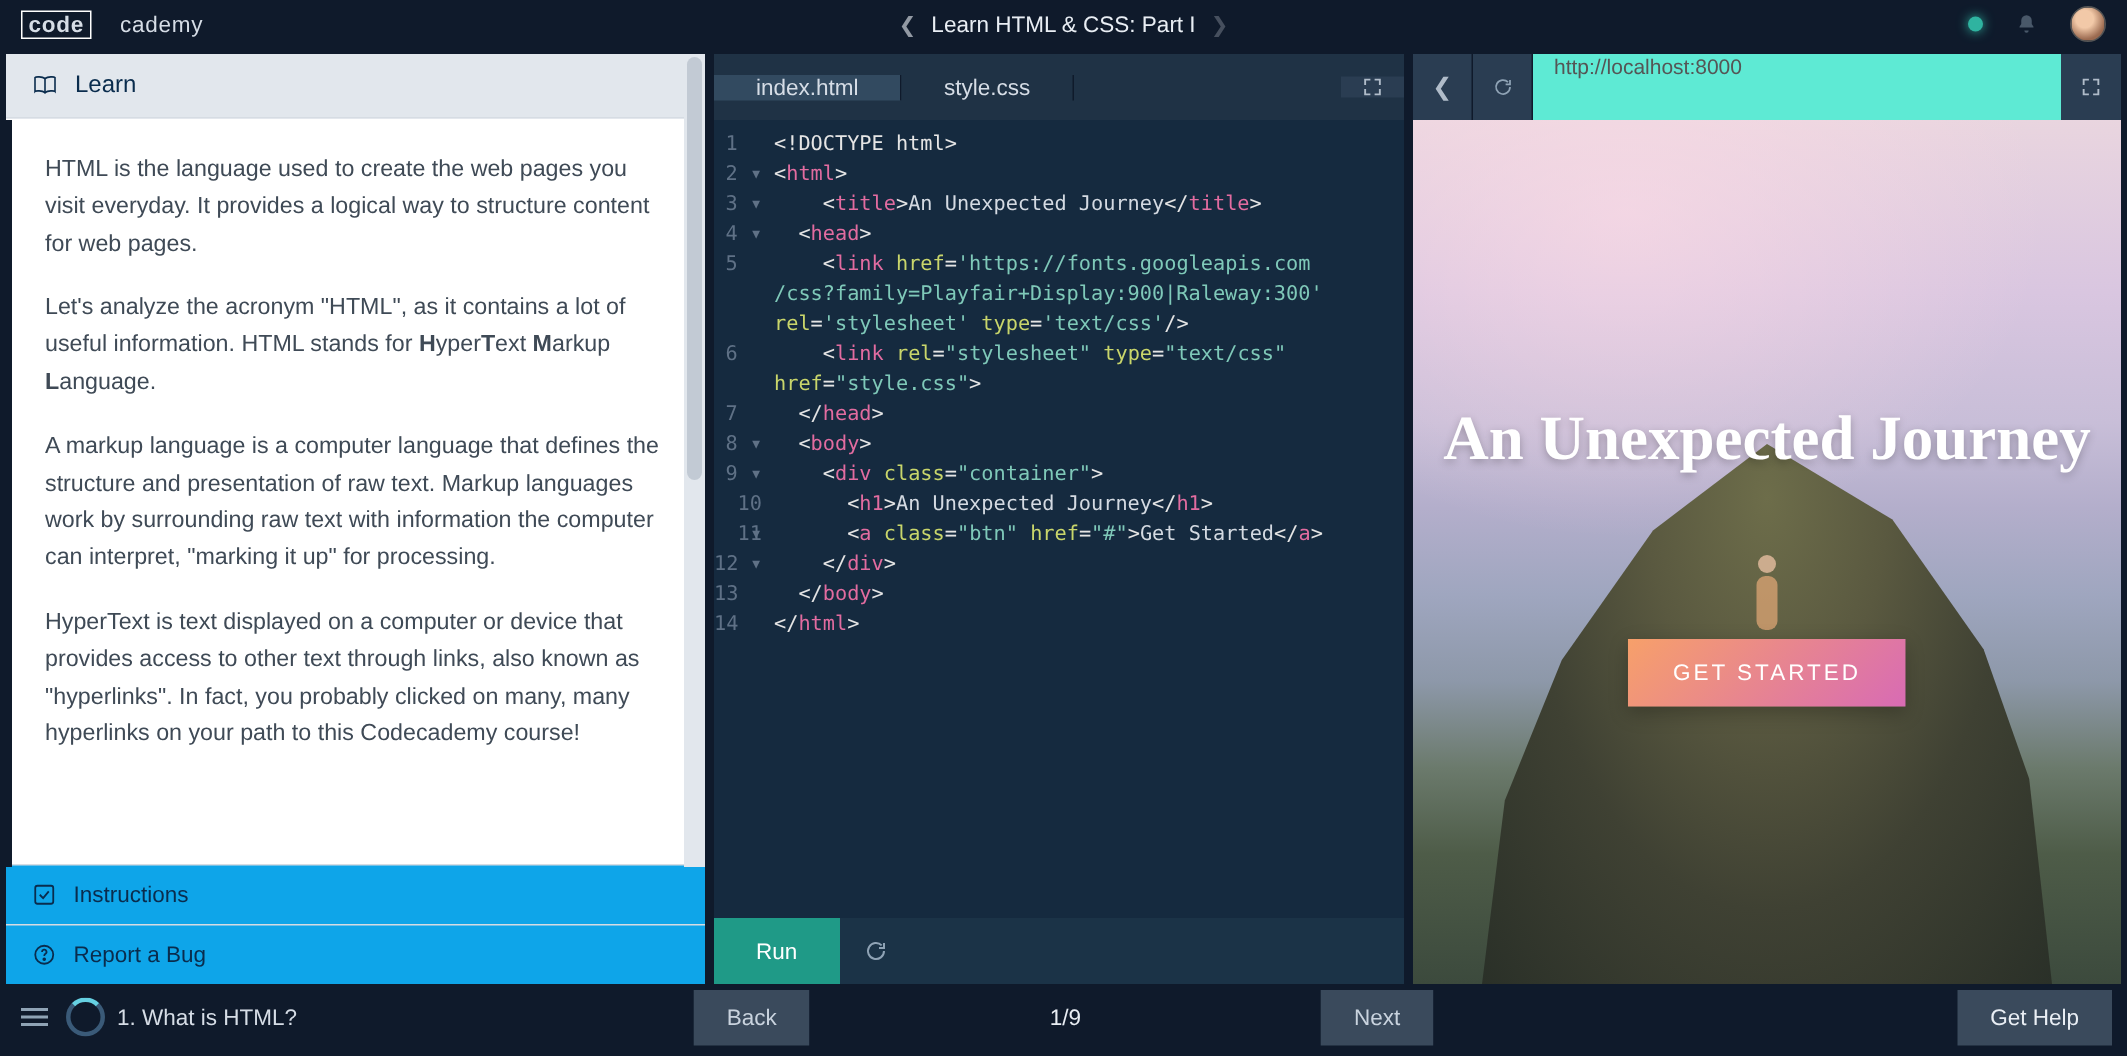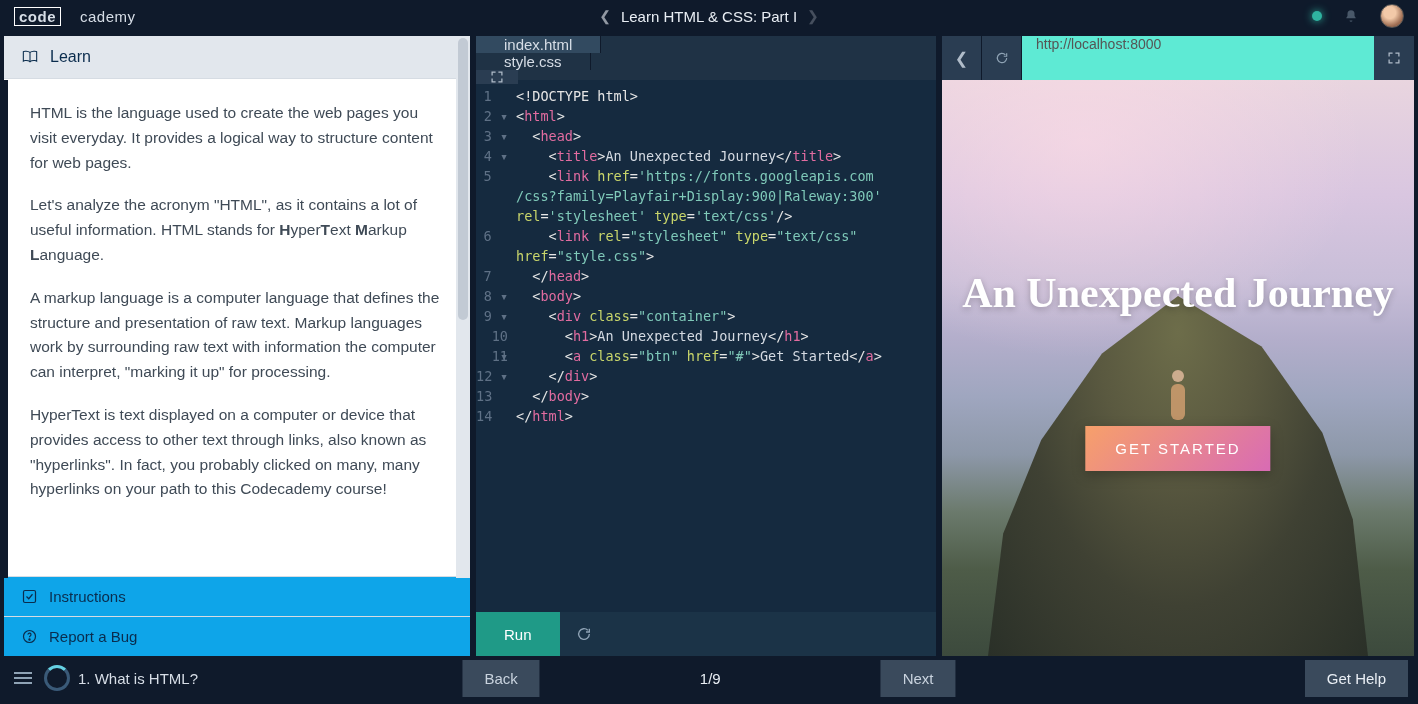--- a/index.html
+++ b/index.html
@@ -72,23 +72,22 @@
 .left-scroll .thumb { width: 10px; margin: 2px auto; height: 52%; background: #c2cad4; border-radius: 5px; }
 .accent-bar { position:absolute; left:0; top:44px; width:4px; bottom:78px; background:#0f1a2b; }
 
 
 .center {
   width: 460px;
   background: #152a3f;
   display: flex; flex-direction: column;
 }
 .tabs {
-  height: 44px; display: flex; align-items: flex-start;
+  height: 44px; display: flex; align-items: center;
   background: #1f3245;
-  flex-direction: column;
 }
 .tab {
   padding: 0 28px; display: flex; align-items: center; color: #d6dde6; font-size: 15px;
   border-right: 1px solid #0f1a2b;
 }
 .tab.active { background: #324a60; }
 .tab-spacer { flex: 1; }
 .expand-btn {
   width: 42px; display: flex; align-items:center; justify-content:center;
   background: #2a3d52; color: #b0bcc9;
@@ -287,22 +286,22 @@
         <div>9 <span class="fold">▾</span></div>
         <div>10 <span class="fold">▾</span></div>
         <div>11 <span class="fold">▾</span></div>
         <div>12&nbsp;&nbsp;</div>
         <div>13&nbsp;&nbsp;</div>
         <div>14&nbsp;&nbsp;</div>
       </div>
       <div class="code">
         <div><span class="tk-doctype">&lt;!DOCTYPE html&gt;</span></div>
         <div><span class="tk-doctype">&lt;</span><span class="tk-tag">html</span><span class="tk-doctype">&gt;</span></div>
+        <div><span class="tk-doctype">    &lt;</span><span class="tk-tag">title</span><span class="tk-doctype">&gt;</span><span class="tk-txt">An Unexpected Journey</span><span class="tk-doctype">&lt;/</span><span class="tk-tag">title</span><span class="tk-doctype">&gt;</span></div>
         <div><span class="tk-doctype">  &lt;</span><span class="tk-tag">head</span><span class="tk-doctype">&gt;</span></div>
-        <div><span class="tk-doctype">    &lt;</span><span class="tk-tag">title</span><span class="tk-doctype">&gt;</span><span class="tk-txt">An Unexpected Journey</span><span class="tk-doctype">&lt;/</span><span class="tk-tag">title</span><span class="tk-doctype">&gt;</span></div>
         <div><span class="tk-doctype">    &lt;</span><span class="tk-tag">link</span><span> </span><span class="tk-href">href</span><span class="tk-doctype">=</span><span class="tk-attr">'https://fonts.googleapis.com</span></div>
         <div><span class="tk-attr">/css?family=Playfair+Display:900|Raleway:300'</span></div>
         <div><span class="tk-href">rel</span><span class="tk-doctype">=</span><span class="tk-attr">'stylesheet'</span> <span class="tk-href">type</span><span class="tk-doctype">=</span><span class="tk-attr">'text/css'</span><span class="tk-doctype">/&gt;</span></div>
         <div><span class="tk-doctype">    &lt;</span><span class="tk-tag">link</span> <span class="tk-href">rel</span><span class="tk-doctype">=</span><span class="tk-attr">"stylesheet"</span> <span class="tk-href">type</span><span class="tk-doctype">=</span><span class="tk-attr">"text/css"</span></div>
         <div><span class="tk-href">href</span><span class="tk-doctype">=</span><span class="tk-attr">"style.css"</span><span class="tk-doctype">&gt;</span></div>
         <div><span class="tk-doctype">  &lt;/</span><span class="tk-tag">head</span><span class="tk-doctype">&gt;</span></div>
         <div><span class="tk-doctype">  &lt;</span><span class="tk-tag">body</span><span class="tk-doctype">&gt;</span></div>
         <div><span class="tk-doctype">    &lt;</span><span class="tk-tag">div</span> <span class="tk-href">class</span><span class="tk-doctype">=</span><span class="tk-attr">"container"</span><span class="tk-doctype">&gt;</span></div>
         <div><span class="tk-doctype">      &lt;</span><span class="tk-tag">h1</span><span class="tk-doctype">&gt;</span><span class="tk-txt">An Unexpected Journey</span><span class="tk-doctype">&lt;/</span><span class="tk-tag">h1</span><span class="tk-doctype">&gt;</span></div>
         <div><span class="tk-doctype">      &lt;</span><span class="tk-tag">a</span> <span class="tk-href">class</span><span class="tk-doctype">=</span><span class="tk-attr">"btn"</span> <span class="tk-href">href</span><span class="tk-doctype">=</span><span class="tk-attr">"#"</span><span class="tk-doctype">&gt;</span><span class="tk-txt">Get Started</span><span class="tk-doctype">&lt;/</span><span class="tk-tag">a</span><span class="tk-doctype">&gt;</span></div>

